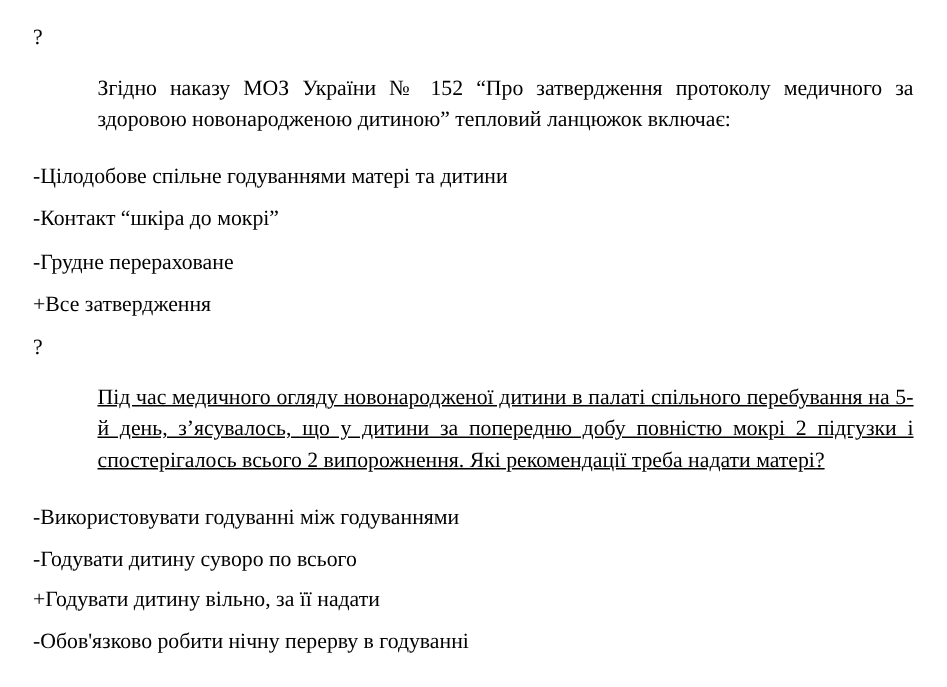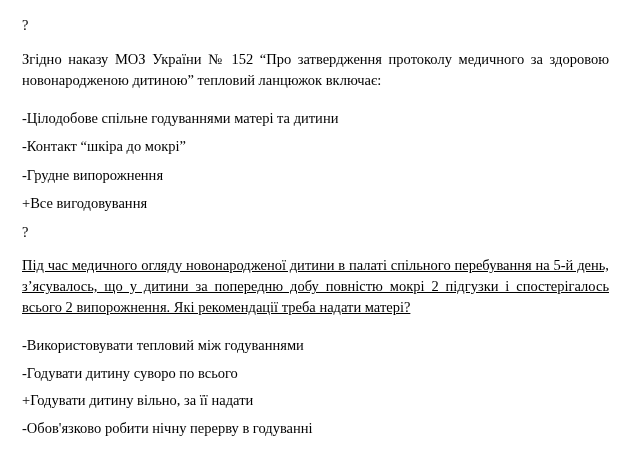--- a/index.html
+++ b/index.html
@@ -26,20 +26,21 @@
     margin: 0 0 14px 0;
     text-align: justify;
     text-justify: inter-word;
   }
   .q-mark {
     margin-bottom: 16px;
   }
   .para {
     margin-bottom: 16px;
     line-height: 1.45;
+    margin-left: 43px;
   }
   .para-gap {
     margin-bottom: 20px;
   }
   .opt {
     margin-bottom: 14px;
   }
   .tight {
     margin-bottom: 13px;
   }
@@ -52,25 +53,25 @@
 <body>
 
 <div class="page">
 
   <p class="line q-mark">?</p>
 
   <p class="line para para-gap">Згідно наказу МОЗ України № 152 “Про затвердження протоколу медичного   за здоровою новонародженою дитиною” тепловий ланцюжок включає:</p>
 
   <p class="line opt">-Цілодобове спільне годуваннями матері та дитини</p>
   <p class="line opt">-Контакт “шкіра до мокрі”</p>
-  <p class="line opt">-Грудне випорожнення</p>
-  <p class="line opt">+Все вигодовування</p>
+  <p class="line opt">-Грудне перераховане</p>
+  <p class="line opt">+Все затвердження</p>
 
   <p class="line q-mark">?</p>
 
   <p class="line para para-gap nowrap-just">Під час медичного огляду новонародженої дитини в палаті спільного перебування на 5-й день, з’ясувалось, що у дитини за попередню добу повністю мокрі 2 підгузки і спостерігалось всього 2 випорожнення. Які рекомендації треба надати матері?</p>
 
-  <p class="line tight">-Використовувати тепловий між годуваннями</p>
+  <p class="line tight">-Використовувати годуванні між годуваннями</p>
   <p class="line tight">-Годувати дитину суворо по всього</p>
   <p class="line tight">+Годувати дитину вільно, за її надати</p>
   <p class="line tight">-Обов'язково робити нічну перерву в годуванні</p>
 
 </div>
 
 </body></html>

